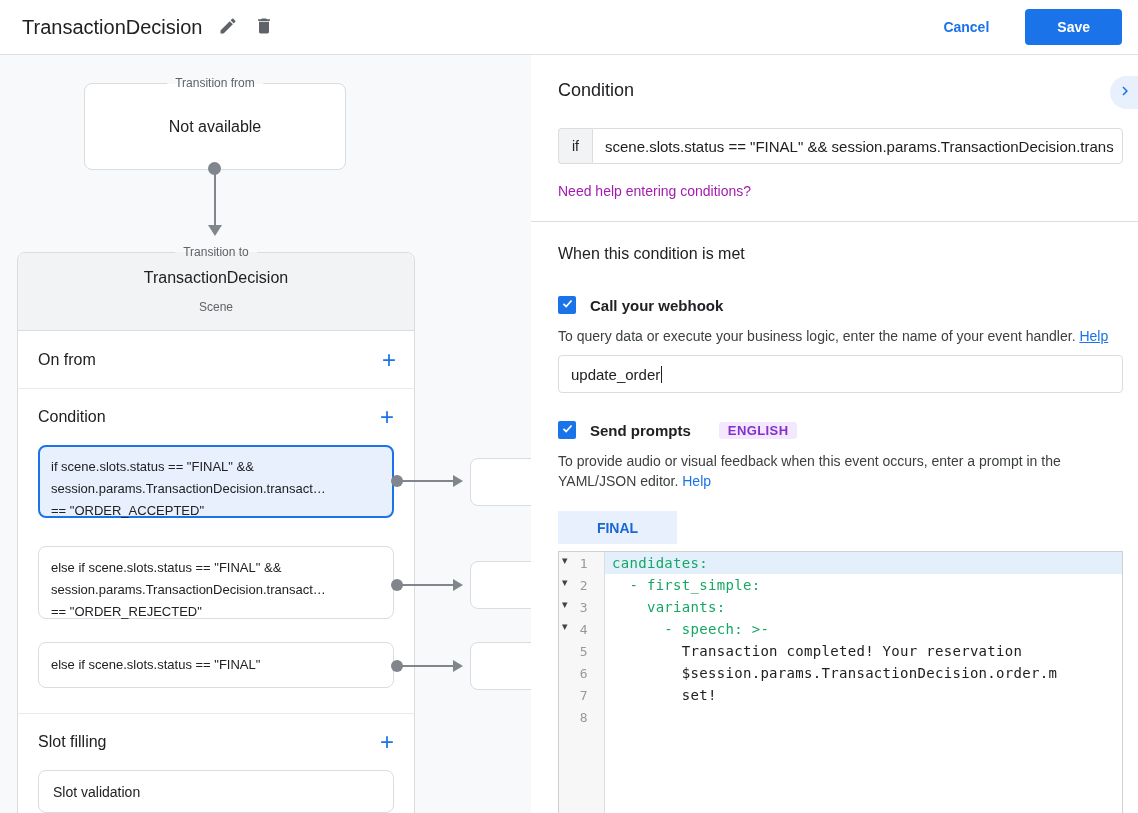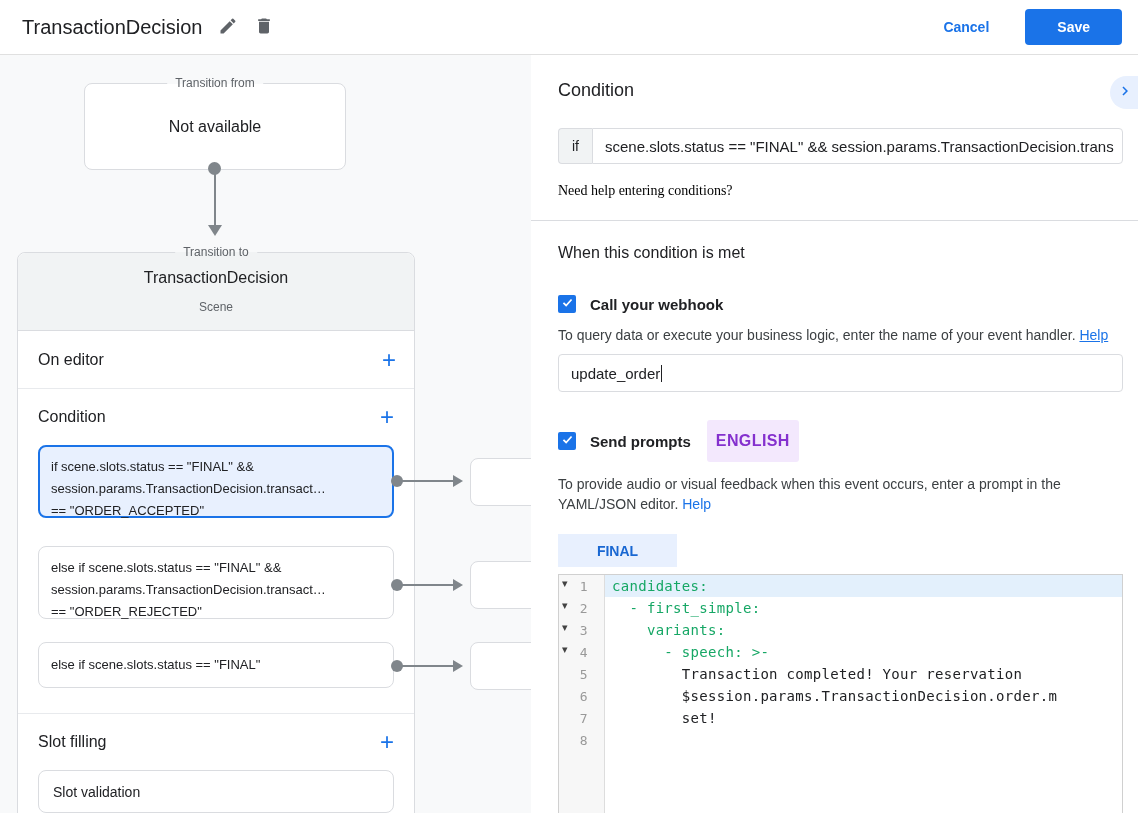--- a/index.html
+++ b/index.html
@@ -90,32 +90,32 @@
   .expand-pill svg { fill:#1a73e8; }
 
   .if-row { display:flex; margin-top:27px; height:36px;justify-content:center; }
   .if-chip { width:34px; background:#f1f3f4; border:1px solid #dadce0; border-right:none;
              border-radius:4px 0 0 4px; display:flex; align-items:center; justify-content:center;
              font-size:14px; color:#202124; }
   .if-input { flex:1; border:1px solid #dadce0; border-radius:0 4px 4px 0; background:#fff;
               display:flex; align-items:center; padding:0 12px; font-size:15px; color:#202124;
               white-space:nowrap; overflow:hidden; }
 
-  .help-link { display:inline-block; margin-top:19px; font-size:14px; color:#000000;
-               text-decoration:none; cursor:pointer;font-family:Liberation Serif, serif; }
+  .help-link { display:inline-block; margin-top:19px; font-size:14px; color:#a21caf;
+               text-decoration:none; cursor:pointer; }
   .divider { height:1px; background:#dadce0; margin:21px -15px 0 -27px; }
 
   .when-title { font-size:16px; color:#202124; font-weight:400; margin-top:23px; }
 
   .check-row { display:flex; align-items:center; margin-top:33px; }
   .checkbox { width:18px; height:18px; background:#1a73e8; border-radius:2px; flex-shrink:0;
               display:flex; align-items:center; justify-content:center; cursor:pointer; }
   .check-label { font-size:15px; font-weight:700; color:#202124; margin-left:14px; cursor:default; }
-  .lang-badge { margin-left:16px; background:#f3e8fd; color:#8430ce; font-size:16px; font-weight:700;
-                letter-spacing:.4px; padding:12px 9px; border-radius:3px; }
+  .lang-badge { margin-left:28px; background:#f3e8fd; color:#8430ce; font-size:13px; font-weight:700;
+                letter-spacing:.4px; padding:1px 9px; border-radius:3px; }
 
   .desc { font-size:14px; color:#3c4043; margin-top:12px; line-height:20px; }
   .desc a { color:#1a73e8; cursor:pointer; }
   .desc a.underlined { text-decoration:underline; }
 
   .text-input { margin-top:9px; height:38px; border:1px solid #dadce0; border-radius:4px;
                 display:flex; align-items:center; padding:0 12px; font-size:15px; color:#202124;
                 background:#fff; cursor:text; }
   .caret { display:inline-block; width:1px; height:17px; background:#202124; margin-left:1px; }
 
@@ -179,21 +179,21 @@
 
     <div class="to-card">
       <span class="legend on-gray">Transition to</span>
 
       <div class="to-card-header">
         <div class="scene-name">TransactionDecision</div>
         <div class="scene-type">Scene</div>
       </div>
 
       <div class="card-row">
-        <span class="card-row-label">On editor</span>
+        <span class="card-row-label">On from</span>
         <button class="plus-btn">+</button>
       </div>
 
       <div class="card-section">
         <div class="section-head">
           <span class="card-row-label">Condition</span>
           <button class="plus-btn">+</button>
         </div>
         <div class="cond-item cond-item-1 selected">
           <span class="cline">if scene.slots.status == "FINAL" &amp;&amp;</span>

